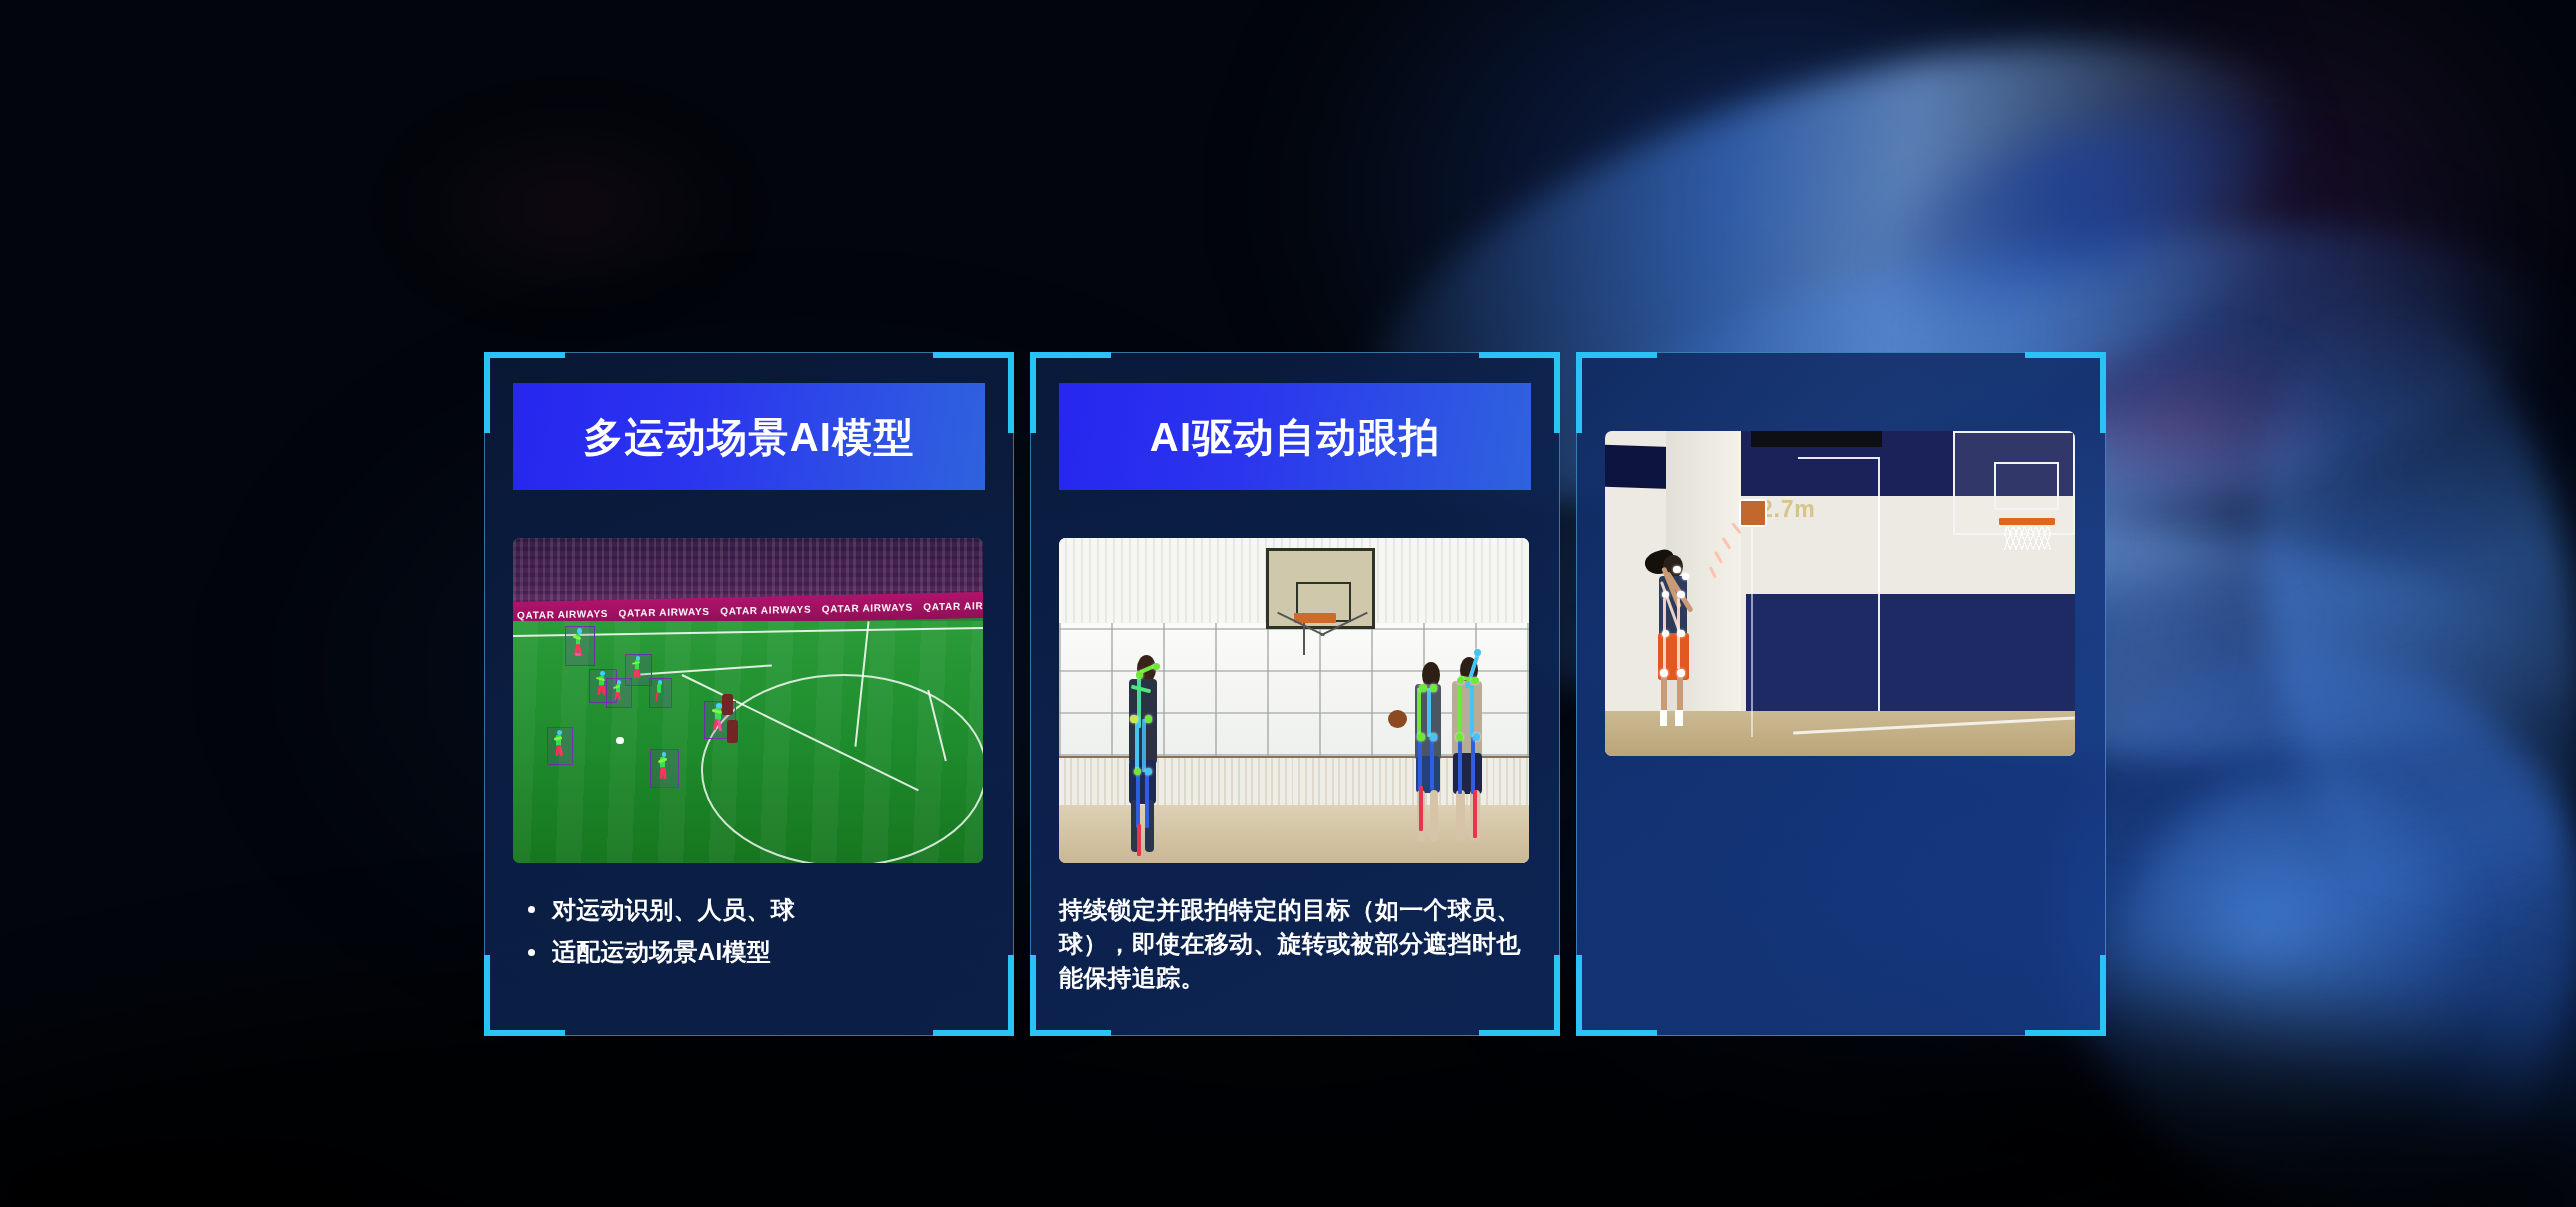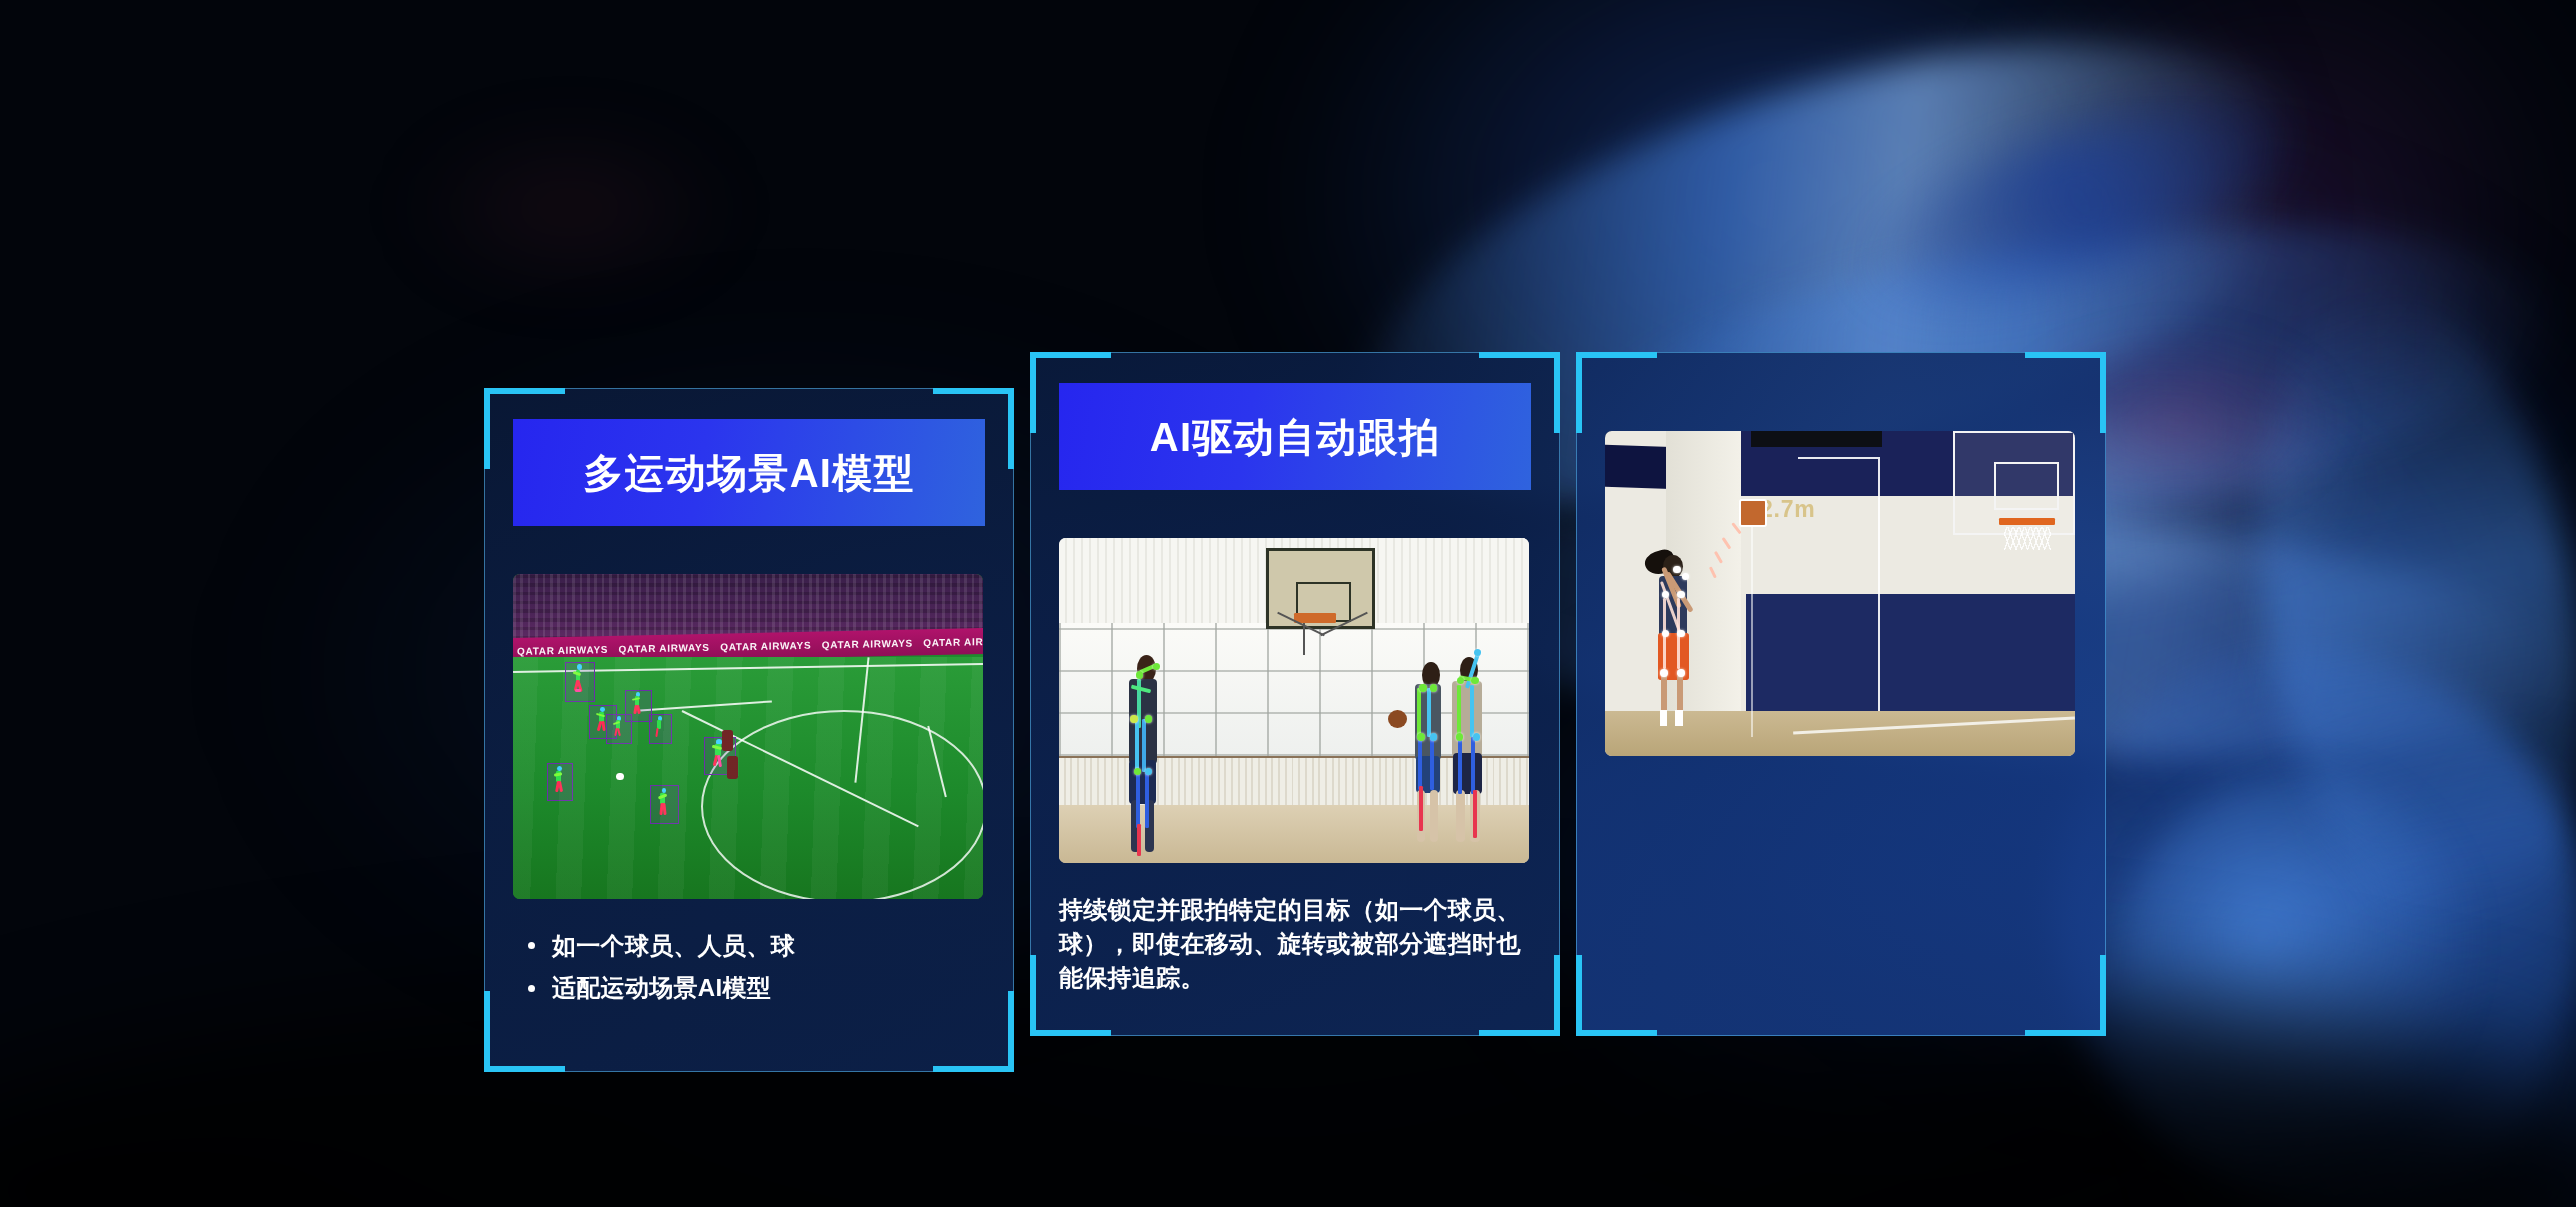--- a/index.html
+++ b/index.html
@@ -198,21 +198,21 @@
   <div class="streak" style="left:1999px;top:322px;width:349px;height:201px;border-radius:50%;
               background:radial-gradient(ellipse at center,rgba(150,55,110,.30),rgba(60,20,60,0) 70%);"></div>
   <div class="streak" style="left:402px;top:121px;width:335px;height:174px;border-radius:50%;
               background:radial-gradient(ellipse at center,rgba(120,40,60,.16),rgba(30,10,20,0) 72%);filter:blur(34px);"></div>
 
   <div class="glow" style="left:-134px;top:953px;width:2818px;height:470px;background:radial-gradient(ellipse at 50% 20%,rgba(0,0,0,.55),rgba(0,0,0,.92) 75%);"></div>
 </div>
 
 <div id="cards">
 
-  <div class="card c1" style="left:484px;margin-top:36px;">
+  <div class="card c1" style="left:484px;">
     <div class="card-bg"></div>
     <div class="frame-line"></div>
     <div class="cb h tl-h"></div>
     <div class="cb v tl-v"></div>
     <div class="cb h tr-h"></div>
     <div class="cb v tr-v"></div>
     <div class="cb h bl-h"></div>
     <div class="cb v bl-v"></div>
     <div class="cb h br-h"></div>
     <div class="cb v br-v"></div>
@@ -304,21 +304,21 @@
             </div>
 
             <div style="position:absolute;left:44.5%;top:30%;width:2.4%;height:9%;background:#6b1c1c;border-radius:2.7px;"></div>
             <div style="position:absolute;left:45.5%;top:41%;width:2.4%;height:9.5%;background:#6b1c1c;border-radius:2.7px;"></div>
           </div>
         </div>
       </div>
 
       <div class="body-text">
         <ul class="bullets">
-          <li>如一个球员、人员、球</li>
+          <li>对运动识别、人员、球</li>
           <li>适配运动场景AI模型</li>
         </ul>
       </div>
     </div>
   </div>
 
   <div class="card c2" style="left:1030px;">
     <div class="card-bg"></div>
     <div class="frame-line"></div>
     <div class="cb h tl-h"></div>

